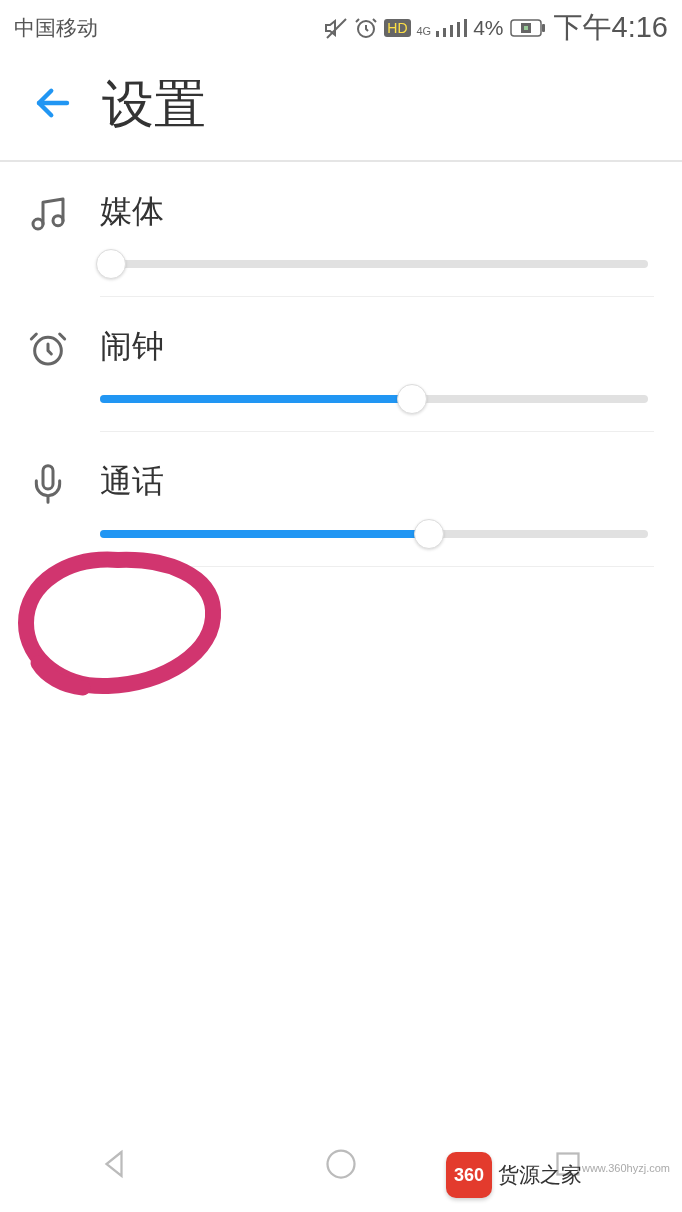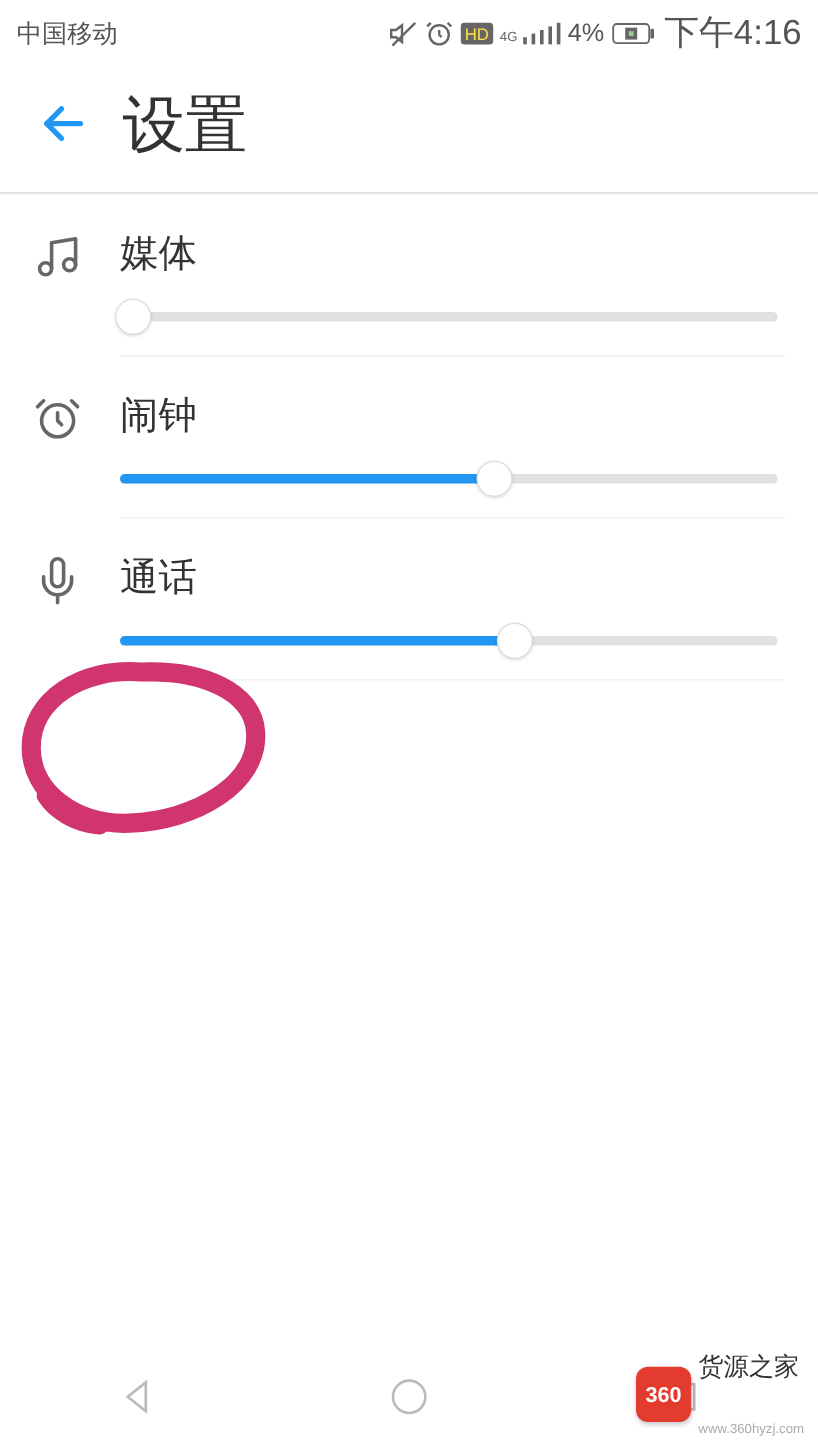--- a/index.html
+++ b/index.html
@@ -133,23 +133,22 @@
       color: #fff;
       display: flex;
       align-items: center;
       justify-content: center;
       font-weight: bold;
       font-size: 18px;
       box-shadow: 0 2px 4px rgba(0,0,0,0.2);
     }
     .wm-text {
       display: flex;
-      flex-direction: column;
+      flex-direction: row;
       line-height: 1.2;
-      gap: 33px;
     }
     .wm-title { font-size: 21px; color: #333; font-weight: 500;}
     .wm-url { font-size: 11px; color: #aaa; }
     .hd-badge {
       background: #666;
       color: #fde047;
       font-size: 14px;
       font-weight: normal;
       padding: 1px 3px;
       border-radius: 3px;

